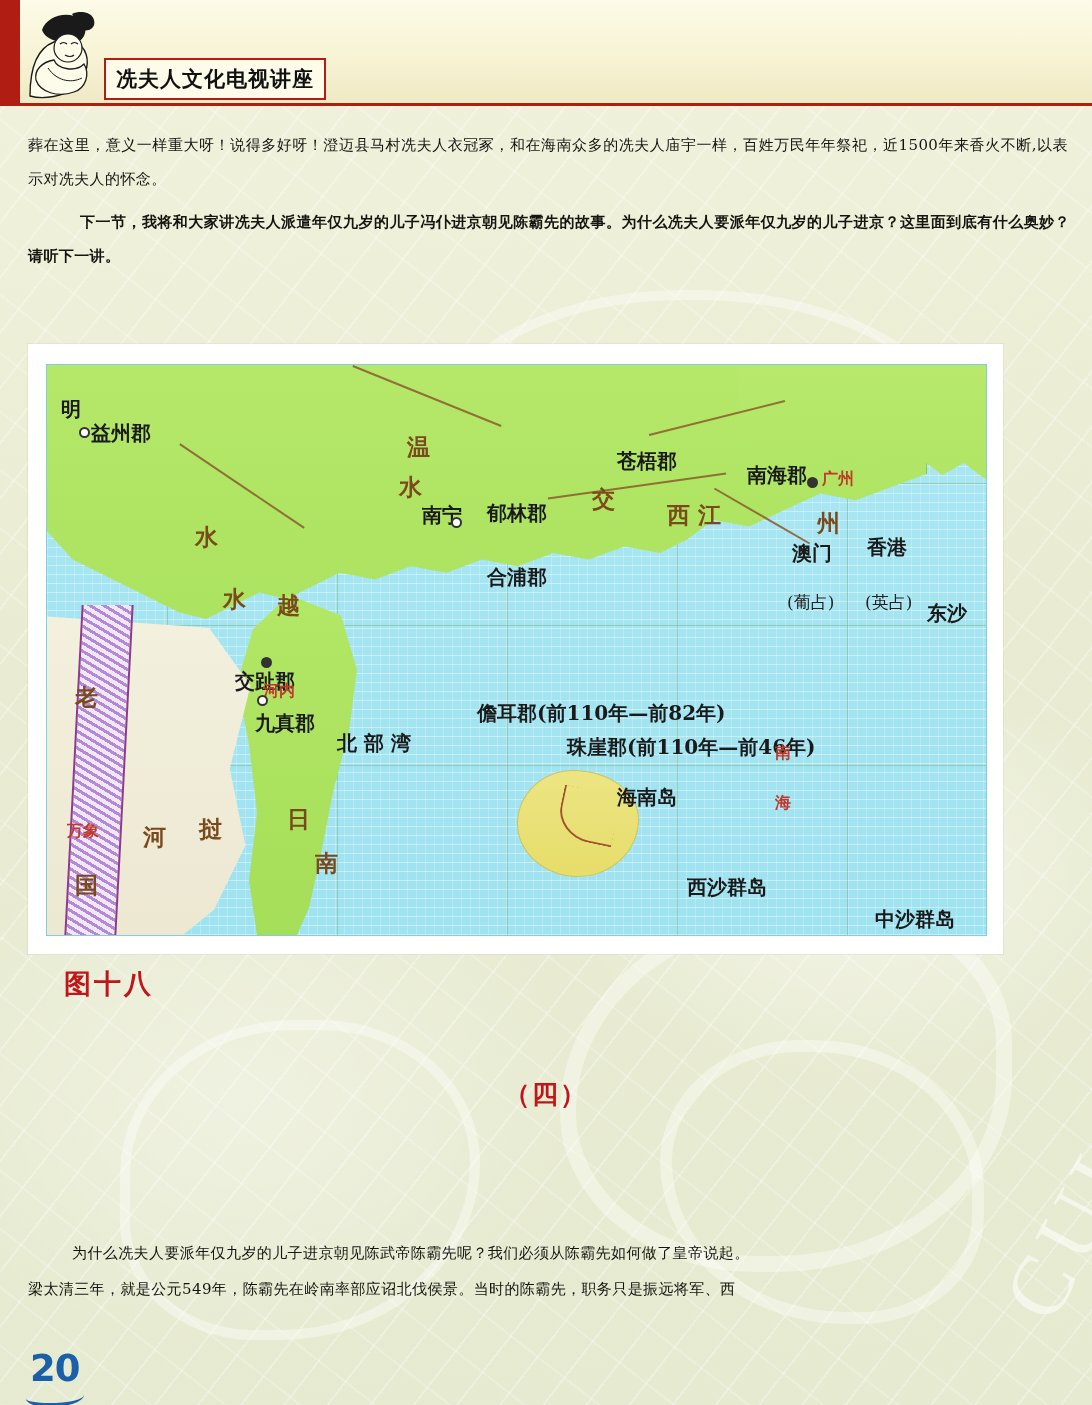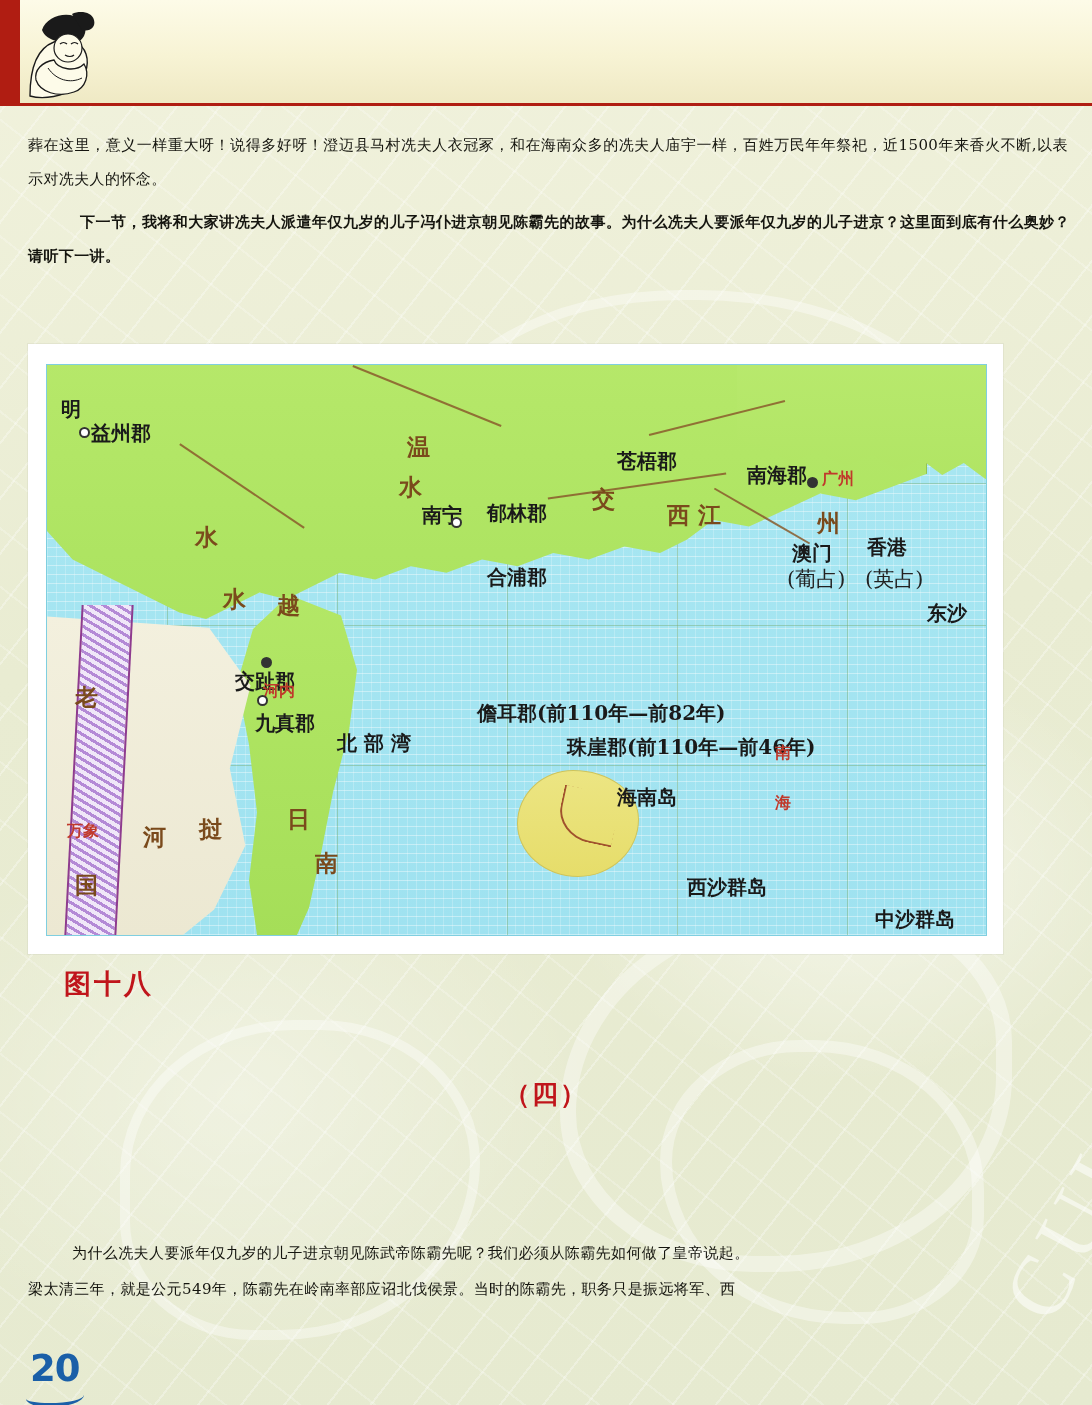--- a/index.html
+++ b/index.html
@@ -236,21 +236,21 @@
     opacity: 0.85;
   }
   .map-label {
     position: absolute;
     font-family: "DejaVu Serif", serif;
     color: #1b1b1b;
     white-space: nowrap;
     line-height: 1;
   }
   .lbl-place { font-size: 20px; font-weight: bold; color: #1a1a1a; }
-  .lbl-small { font-size: 21px; color: #222; }
+  .lbl-small { font-size: 17px; color: #222; margin-top: 25px; }
   .lbl-brown { color: #7a4a1c; font-weight: bold; font-size: 23px; }
   .lbl-red   { color: #c0392b; font-weight: bold; }
   .lbl-title {
     font-size: 40px;
     font-weight: bold;
     color: #101010;
     letter-spacing: 1px;
   }
   .dot {
     position: absolute;
@@ -336,20 +336,23 @@
     <path d="M18 22 C22 10 38 4 50 8 C60 11 64 20 60 28 C56 36 44 38 34 34 C26 31 20 28 18 22 Z" fill="#1a1a1a"></path>
     <path d="M48 6 C56 2 68 4 70 12 C72 19 66 24 58 22" fill="#1a1a1a"></path>
     <circle cx="44" cy="40" r="14" fill="#fdfbe9" stroke="#1a1a1a" stroke-width="1.2"></circle>
     <path d="M36 36 C38 34 41 34 43 36" stroke="#1a1a1a" stroke-width="1.2" fill="none"></path>
     <path d="M47 36 C49 34 52 34 54 36" stroke="#1a1a1a" stroke-width="1.2" fill="none"></path>
     <path d="M41 47 C44 49 48 49 50 47" stroke="#1a1a1a" stroke-width="1.2" fill="none"></path>
     <path d="M30 52 C34 62 52 64 60 56 C66 66 62 80 50 84 C34 90 16 84 12 72 C10 62 18 54 30 52 Z" fill="#fdfbe9" stroke="#1a1a1a" stroke-width="1.3"></path>
     <path d="M24 60 C32 72 46 76 58 70" stroke="#1a1a1a" stroke-width="1" fill="none"></path>
   </svg>
 
+  <div class="banner-box">
+    <span class="banner-text">冼夫人文化电视讲座</span>
+  </div>
 </div>
 
 <div class="content">
   <p class="para para-1">葬在这里，意义一样重大呀！说得多好呀！澄迈县马村冼夫人衣冠冢，和在海南众多的冼夫人庙宇一样，百姓万民年年祭祀，近1500年来香火不断,以表示对冼夫人的怀念。</p>
   <p class="para para-2">下一节，我将和大家讲冼夫人派遣年仅九岁的儿子冯仆进京朝见陈霸先的故事。为什么冼夫人要派年仅九岁的儿子进京？这里面到底有什么奥妙？请听下一讲。</p>
 
   <div class="figure-wrap">
     <div class="map">
       <div class="sea-lines"></div>
 

